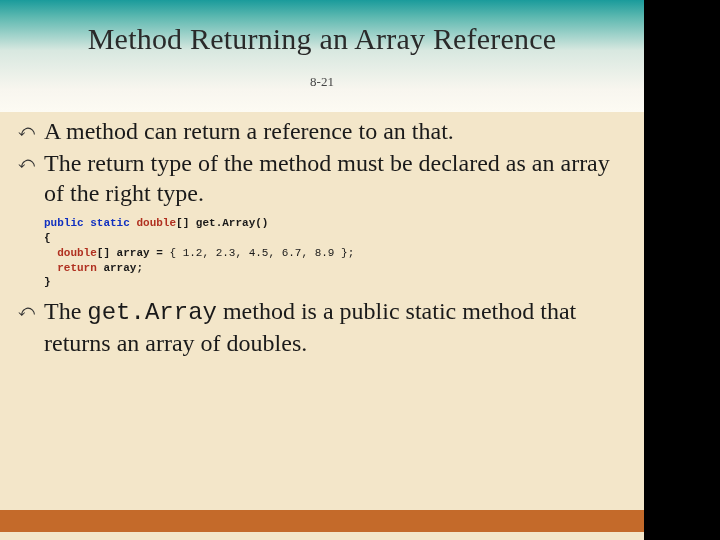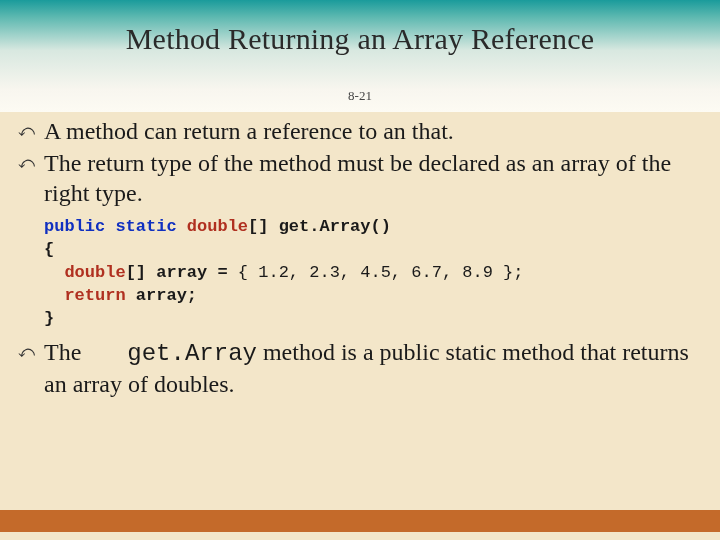--- a/index.html
+++ b/index.html
@@ -4,42 +4,42 @@
 <style>
   * { margin: 0; padding: 0; box-sizing: border-box; }
   body {
     width: 720px;
     height: 540px;
     background: #000;
     font-family: Georgia, 'Times New Roman', serif;
     overflow: hidden;
   }
   .slide {
-    width: 720px;
+    width: 644px;
     height: 540px;
     background: #f3e6c9;
     position: relative;
   }
   .header-band {
     width: 100%;
     height: 112px;
     background: linear-gradient(to bottom, #1a9b9b 0%, #5cb8b0 15%, #d8e8e0 45%, #f8f6ef 80%, #fdfbf3 100%);
     padding-top: 22px;
     text-align: center;
   }
   .title {
     font-size: 30px;
     color: #2a2a2a;
     font-weight: normal;
     letter-spacing: 0.2px;
   }
   .slide-num {
     font-size: 13px;
     color: #444;
-    margin-top: 32px;
+    margin-top: 18px;
   }
   .body {
     padding: 4px 18px 0 18px;
   }
   .bullet {
     font-size: 24px;
     color: #1a1a1a;
     line-height: 1.25;
     margin-bottom: 2px;
     position: relative;
@@ -48,32 +48,31 @@
   .bullet .mark {
     position: absolute;
     left: 0;
     top: 3px;
     font-size: 20px;
     color: #333;
     font-family: Arial, sans-serif;
   }
   .codeblock {
     font-family: 'Courier New', monospace;
-    font-size: 17px;
+    font-size: 11px;
     line-height: 1.35;
     color: #1a1a1a;
     padding: 6px 0 6px 26px;
     white-space: pre;
   }
   .kw-blue { color: #1030c0; font-weight: bold; }
   .kw-red  { color: #b03020; font-weight: bold; }
   .bold    { font-weight: bold; }
   .code-inline {
     font-family: 'Courier New', monospace;
-    margin-left: 40px;
   }
   .footer-bar {
     position: absolute;
     left: 0;
     bottom: 8px;
     width: 100%;
     height: 22px;
     background: #c46a2a;
   }
 </style>

